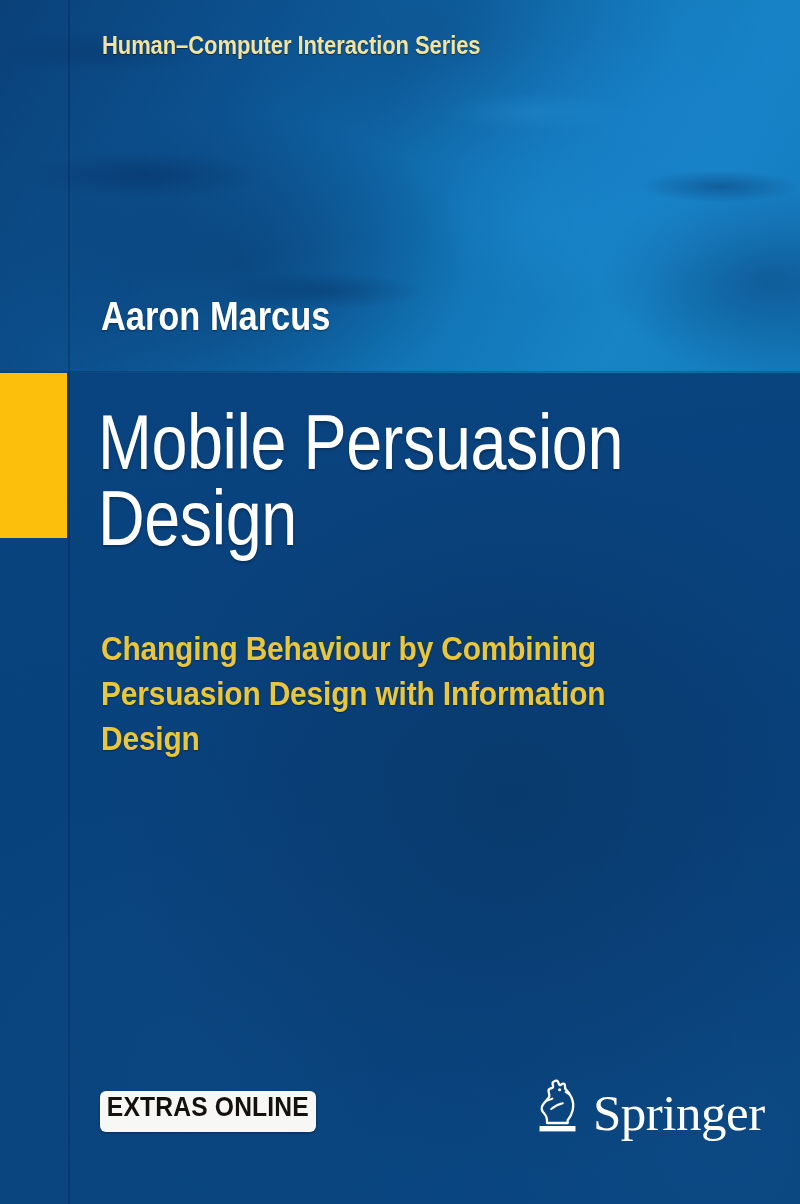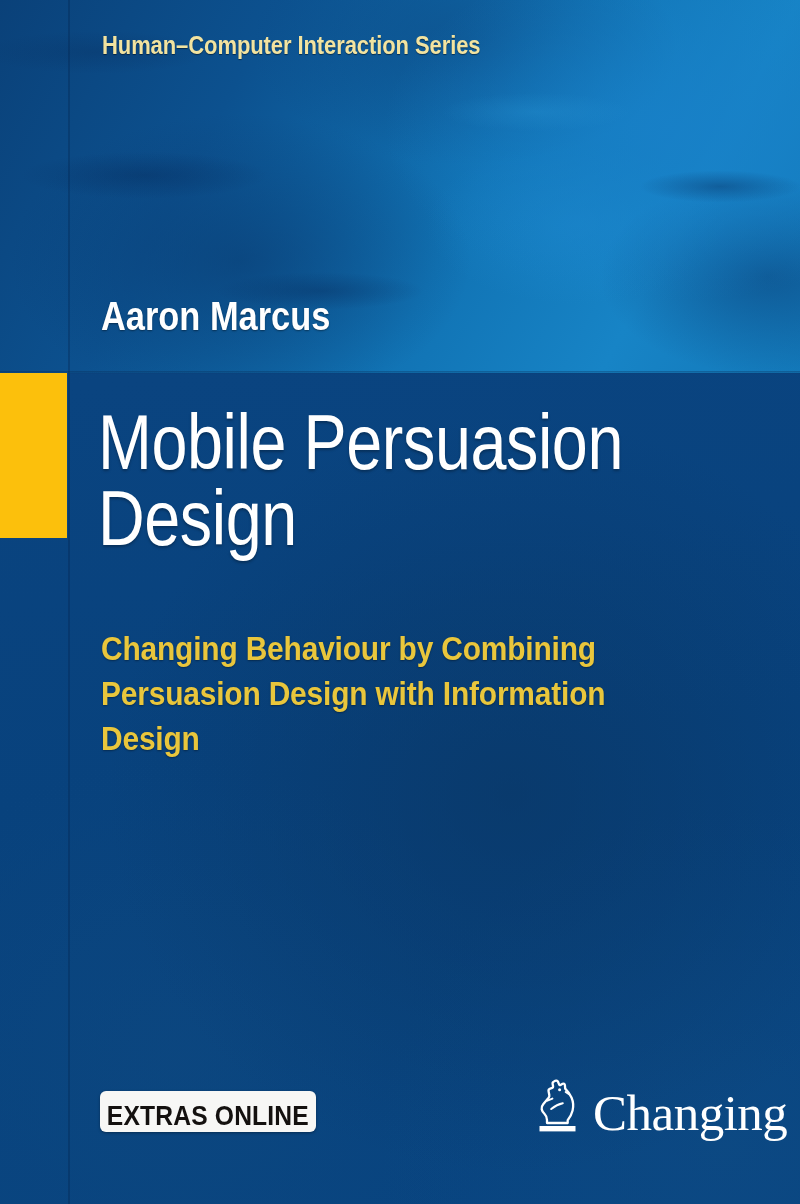--- a/index.html
+++ b/index.html
@@ -160,21 +160,21 @@
   .extras-badge {
     position: absolute;
     left: 100px;
     top: 1091px;
     width: 216px;
     height: 41px;
     background: #f7f7f5;
     border-radius: 6px;
     box-shadow: 0 1px 3px rgba(0,0,0,0.35);
     display: flex;
-    align-items: flex-end;
+    align-items: flex-start;
     justify-content: center;
   }
   .extras-badge-label {
     font-size: 28px;
     font-weight: 700;
     color: #14110f;
     font-family: "Liberation Sans Narrow", "Liberation Sans", sans-serif;
     transform: scaleX(0.88);
     letter-spacing: 0.2px;
     white-space: nowrap;
@@ -269,16 +269,16 @@
 
         <path d="M13.4 21.6 L18.4 19.6" fill="none" stroke="#ffffff" stroke-width="2.0" stroke-linecap="round"></path>
 
         <path d="M31.6 13.0 L35.4 15.6" fill="none" stroke="#ffffff" stroke-width="1.8" stroke-linecap="round"></path>
 
         <path d="M17.2 30.0 C20.6 27.2 24.4 25.0 28.8 24.2" fill="none" stroke="#ffffff" stroke-width="2.0" stroke-linecap="round"></path>
 
         <rect x="5.5" y="47.0" width="36" height="5.4" fill="#ffffff"></rect>
       </svg>
     </span>
-    <span class="springer-wordmark">Changing</span>
+    <span class="springer-wordmark">Springer</span>
   </div>
 
 </div>
 
 </body></html>

